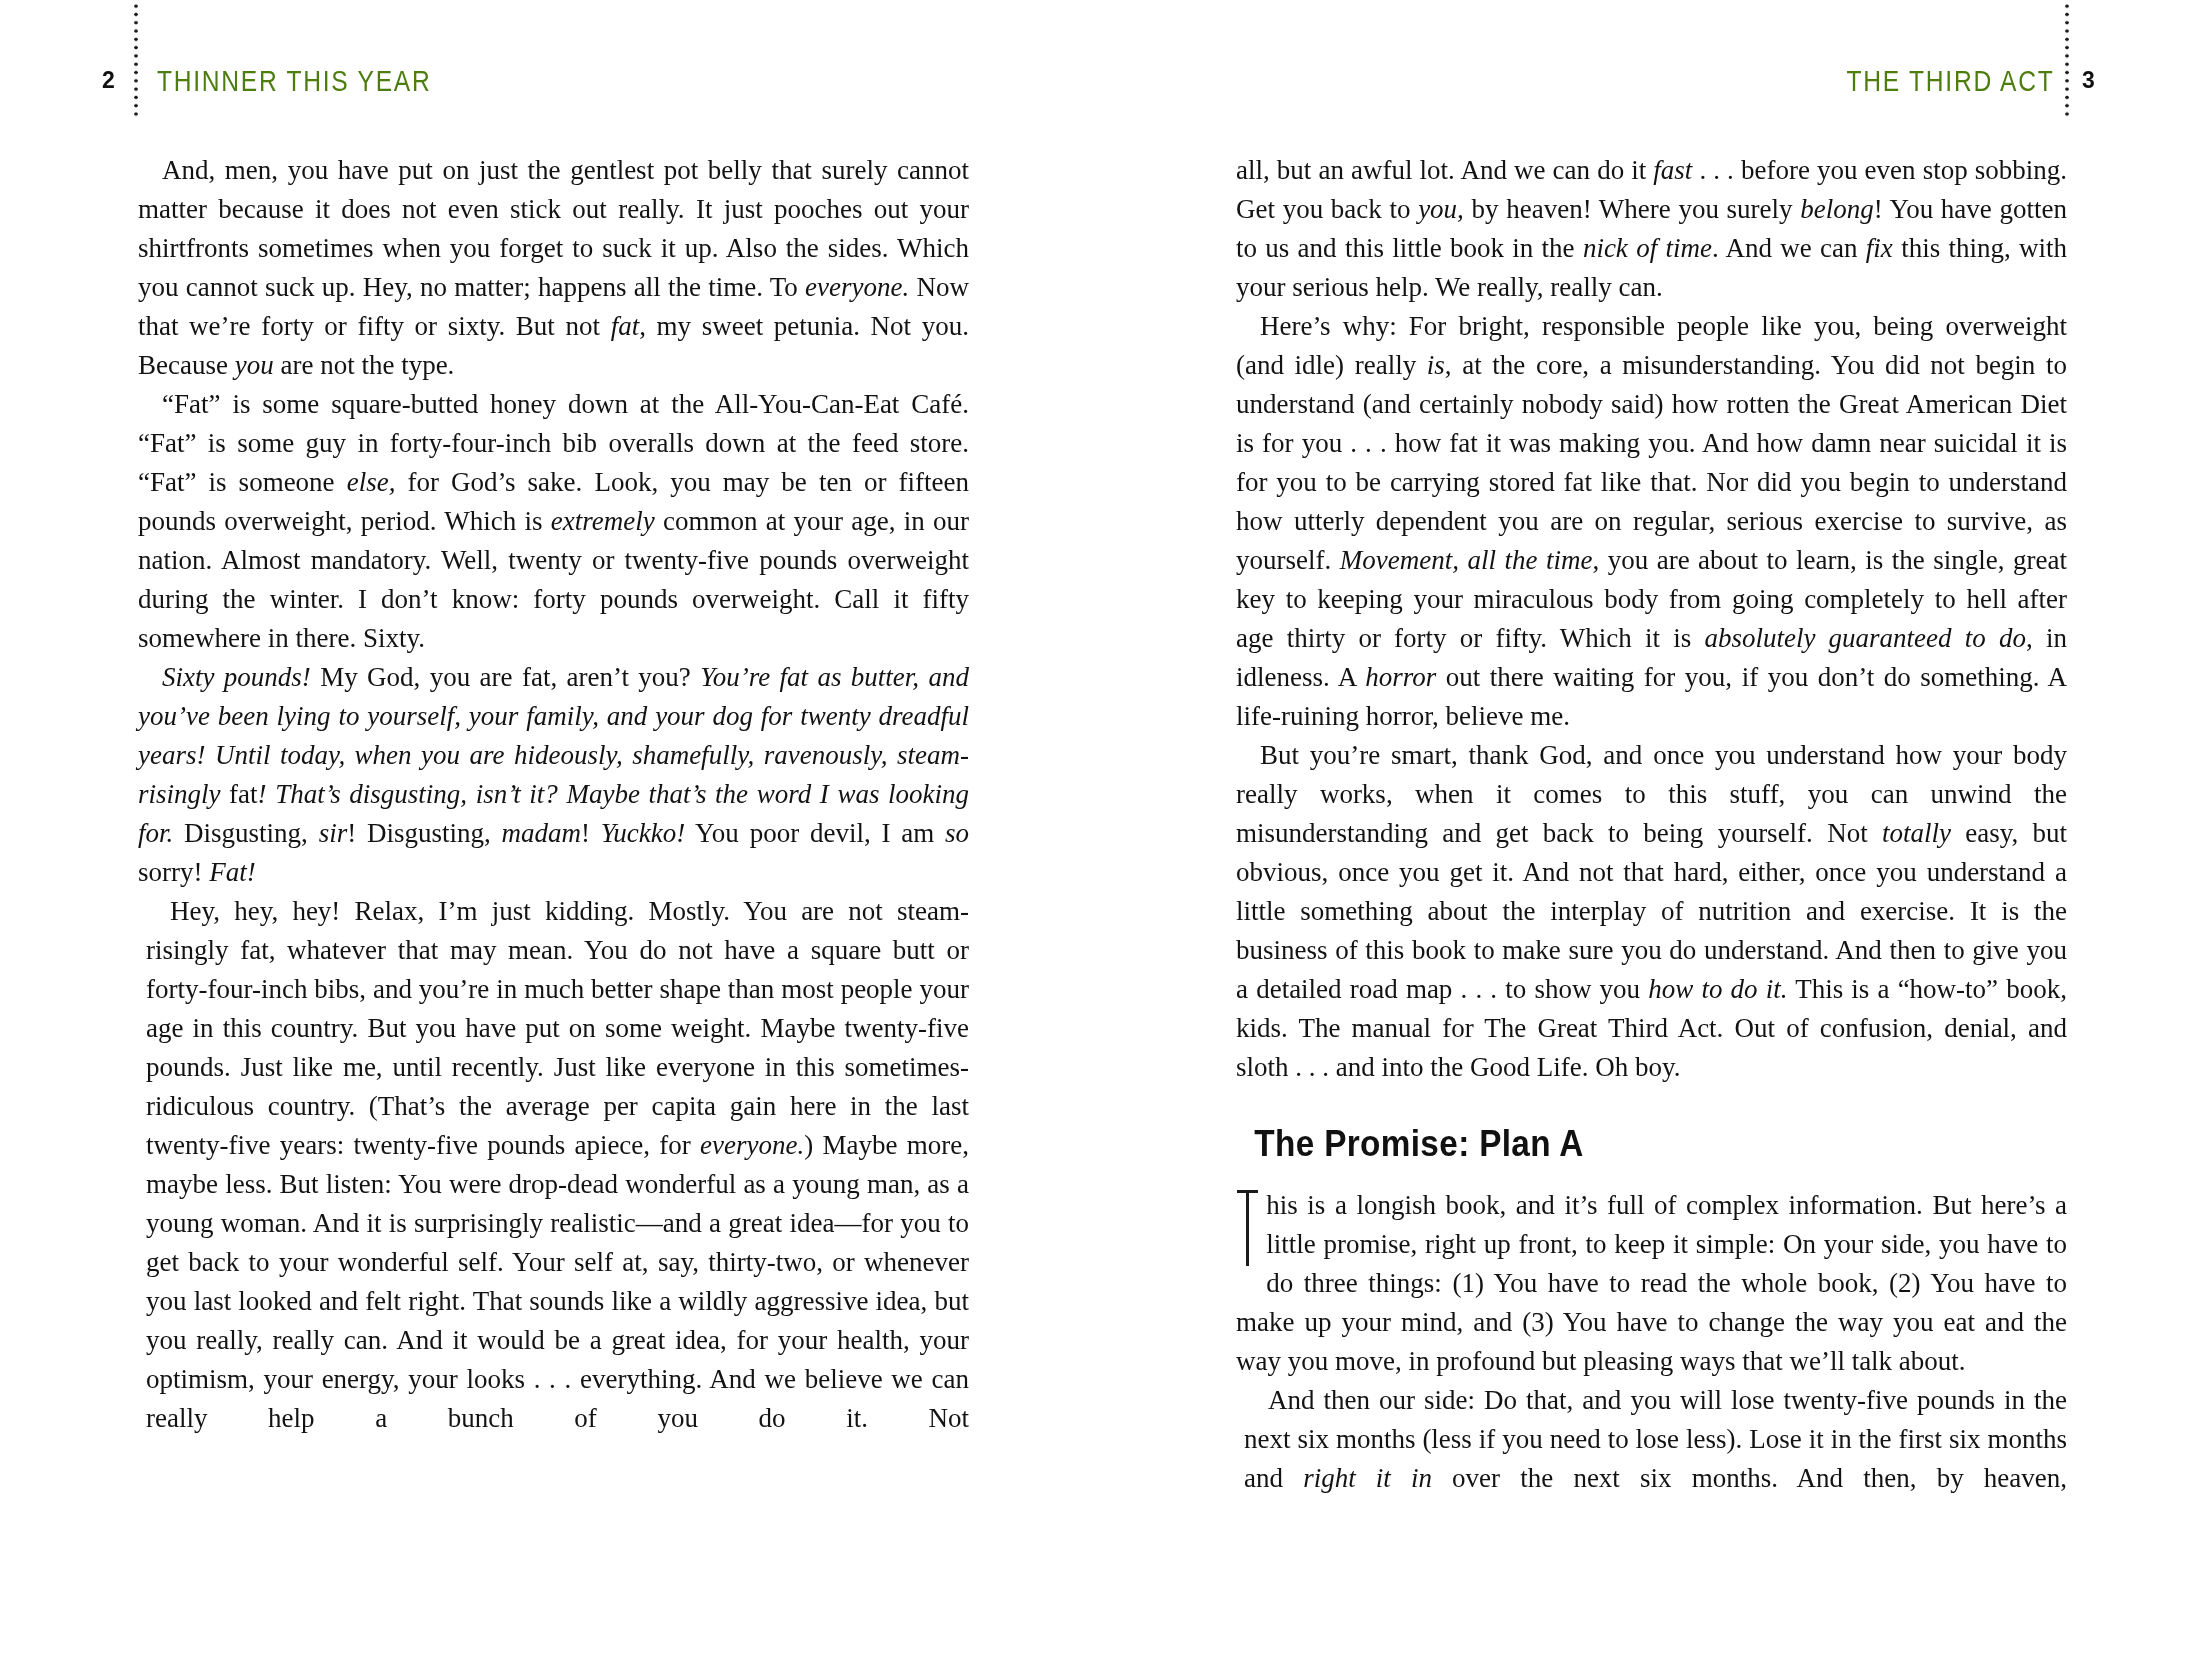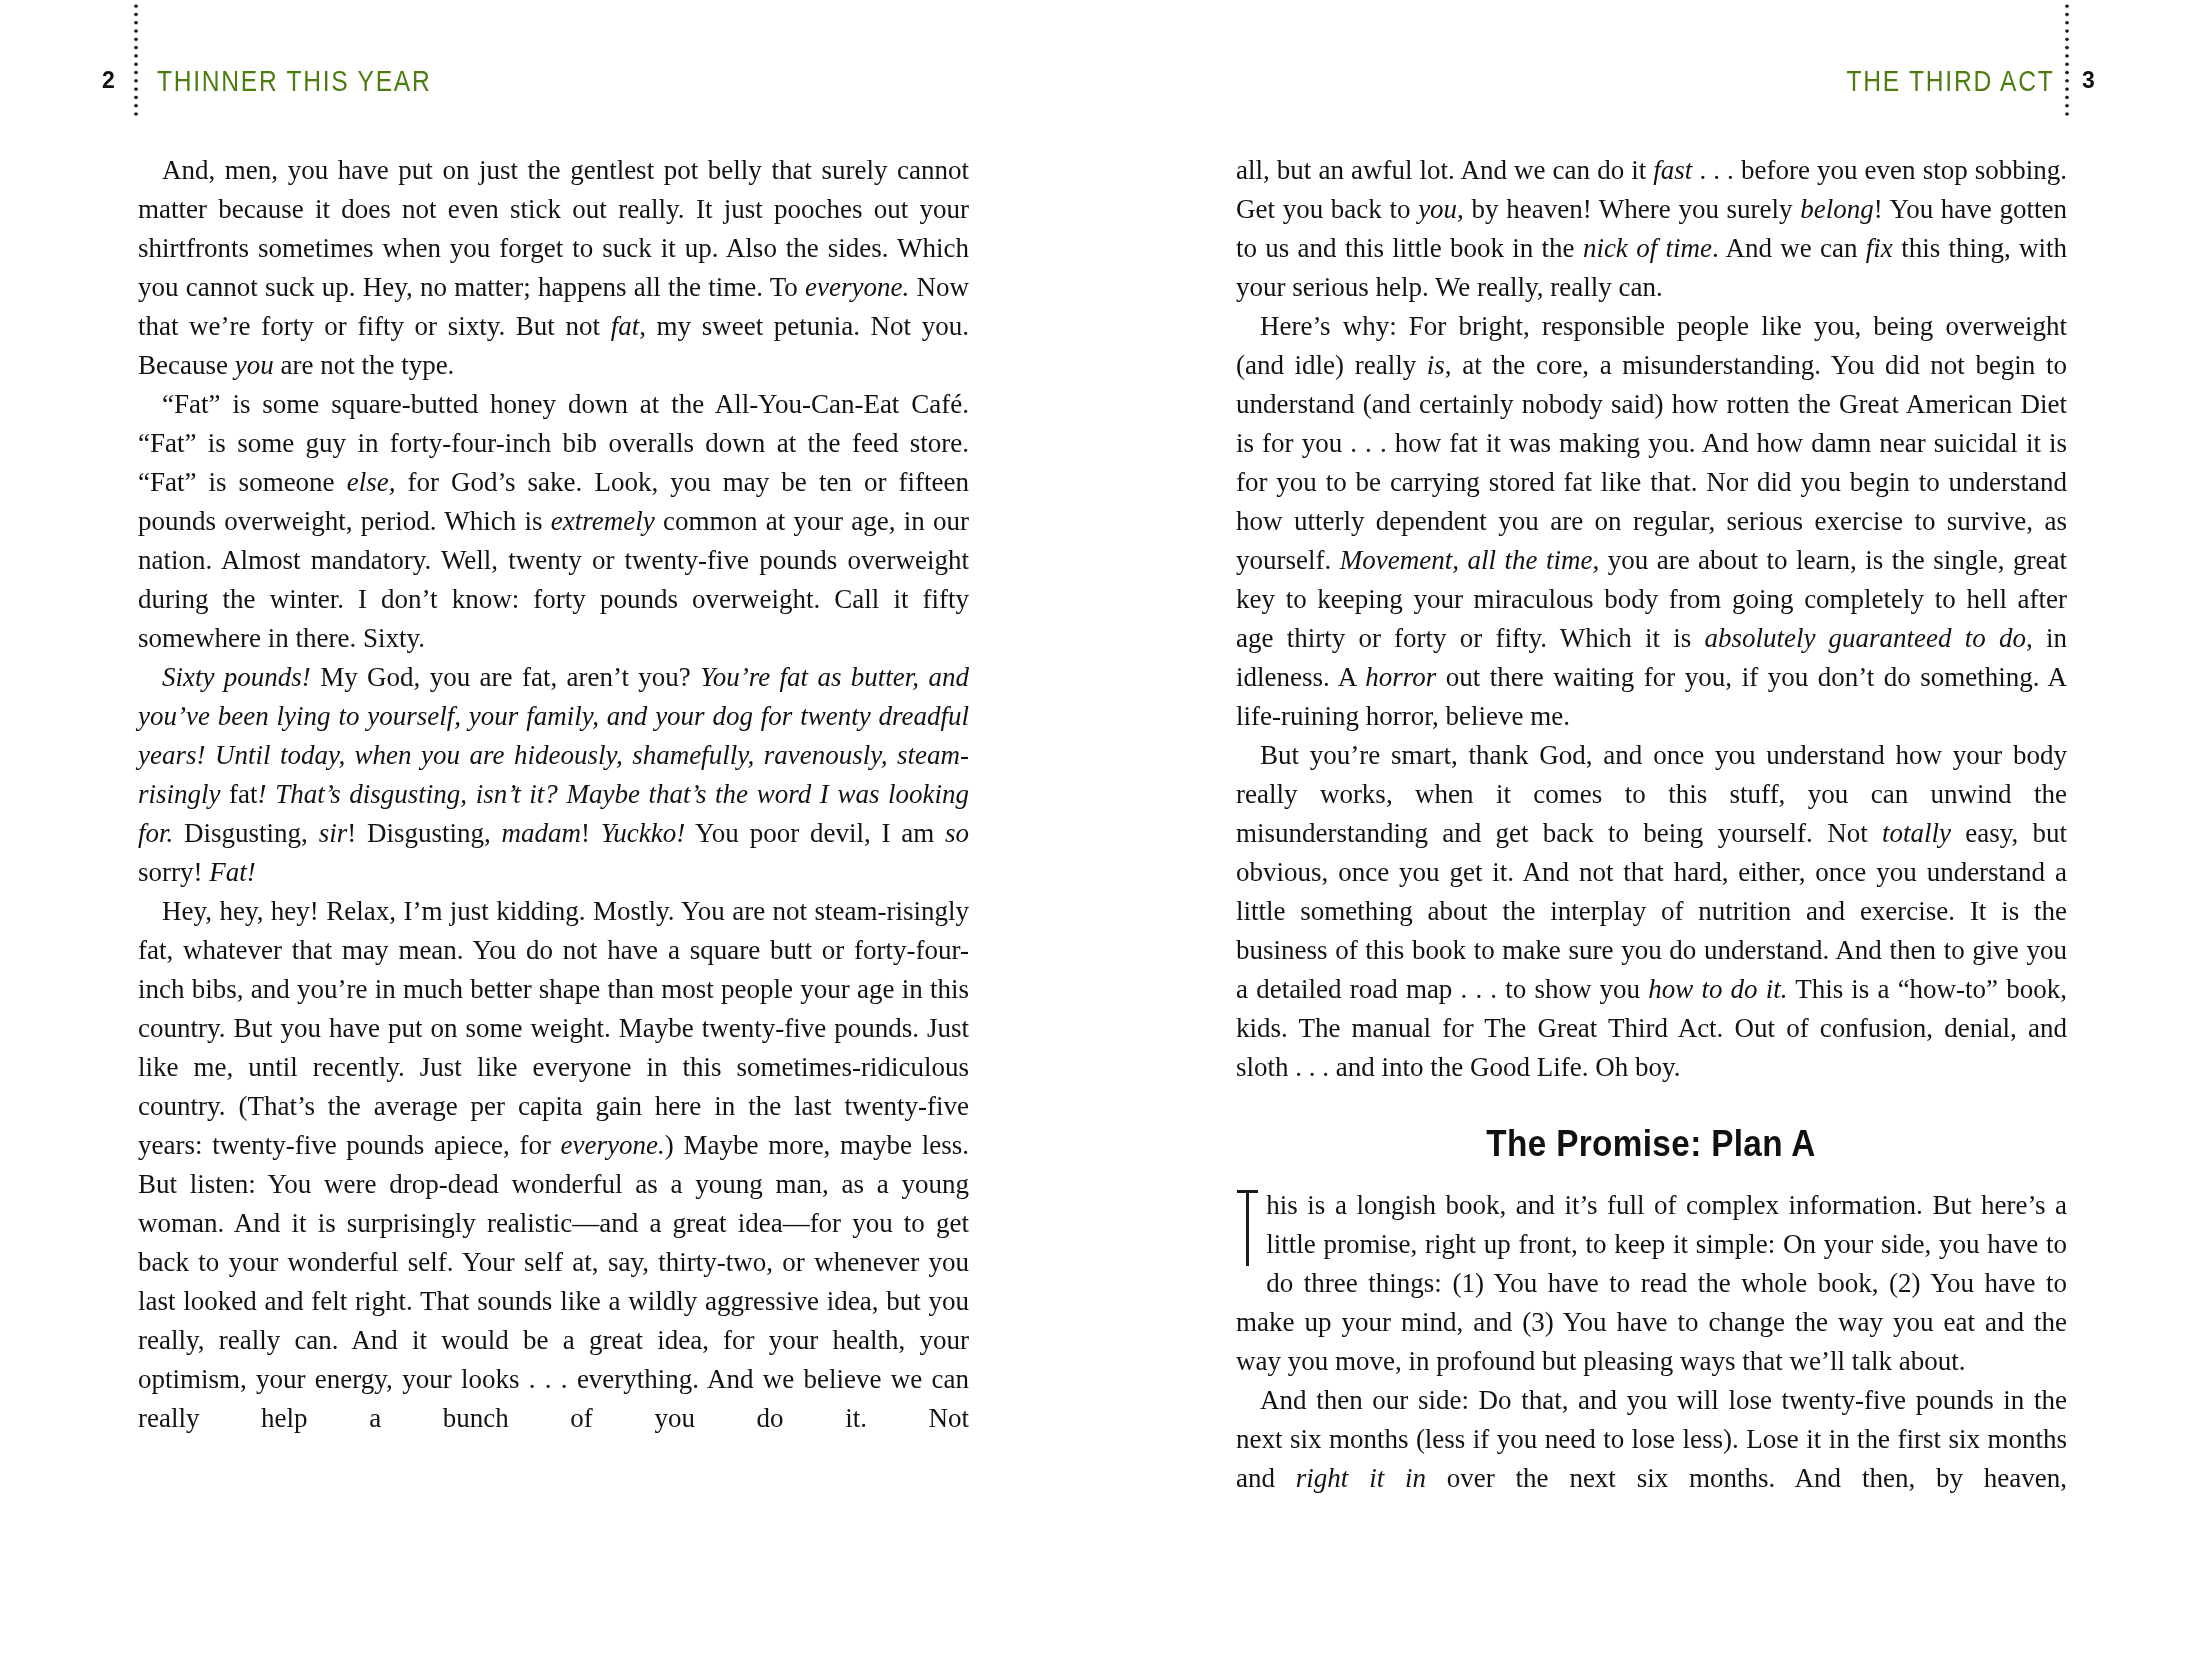--- a/index.html
+++ b/index.html
@@ -49,31 +49,30 @@
     position: absolute; top: 151px; width: 831px;
     font-size: 27px; line-height: 39px;
     color: #131313;
     text-align: justify;
   }
   .body-left  { left: 138px; }
   .body-right { left: 1236px; }
 
   .para { margin: 0; }
   .para.indent { text-indent: 24px; }
-  .para.cont { text-align-last: justify; }
+  .para.cont { text-align-last: justify; margin-left: 8px; }
   .para i { font-style: italic; }
 
   
   .section-heading {
     margin: 38px 0 24px 0;
     height: 37px;
     font-family: "Liberation Sans", sans-serif;
     font-weight: bold; font-size: 37px; line-height: 37px;
     color: #111;
-    text-align: center;
     text-indent: 0;
   }
   .sh-inner {
     display: inline-block;
     transform: scaleX(0.9); transform-origin: 50% 50%;
     letter-spacing: 0.4px;
     white-space: nowrap;
   }
 
   

